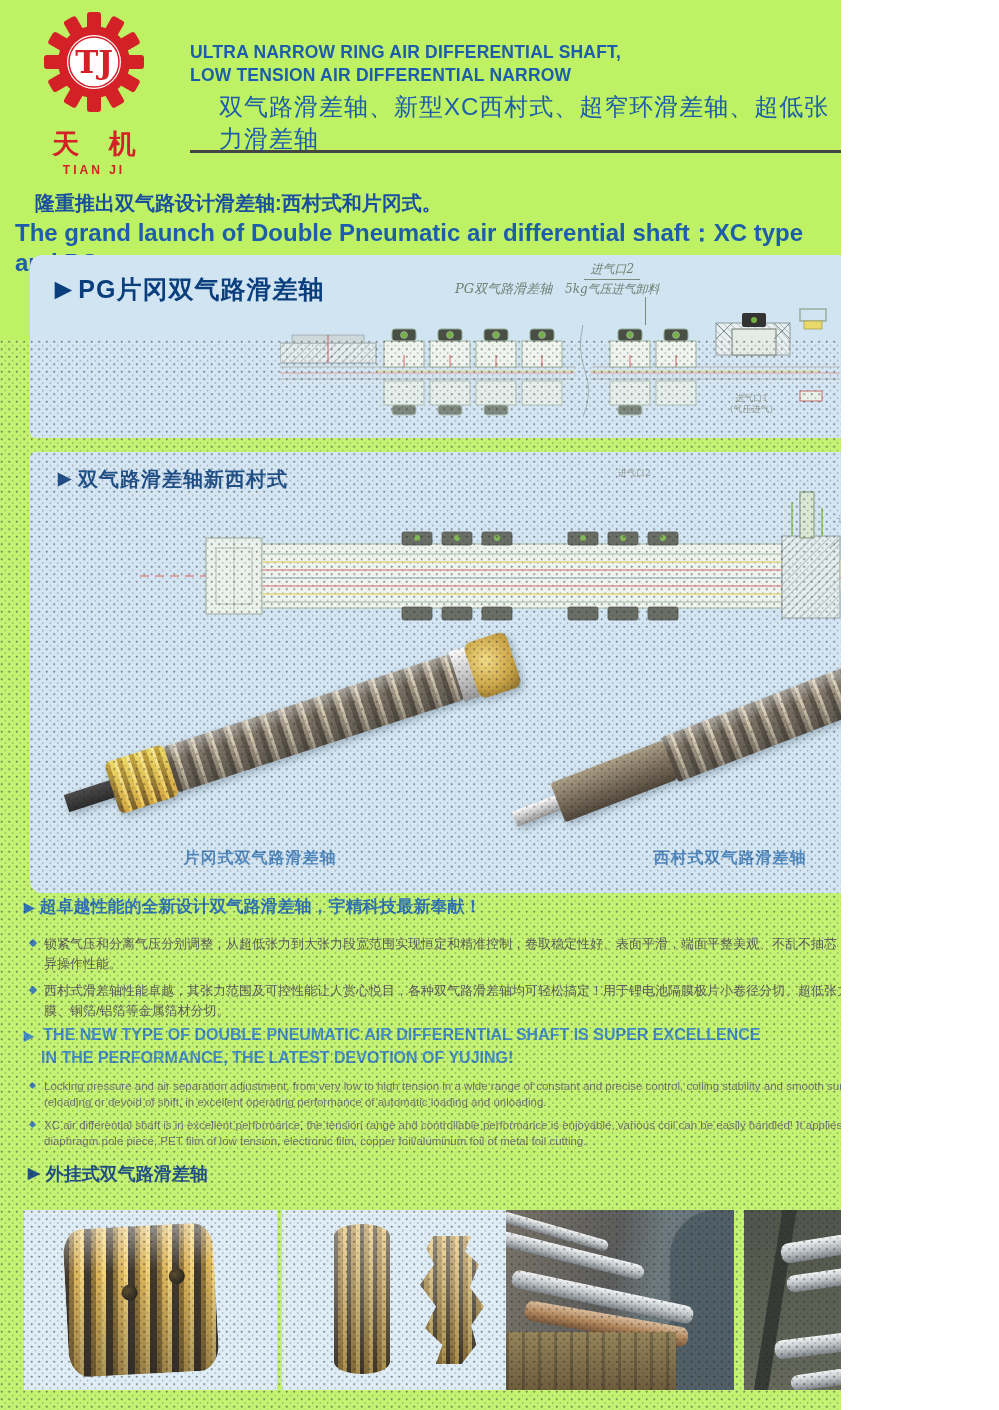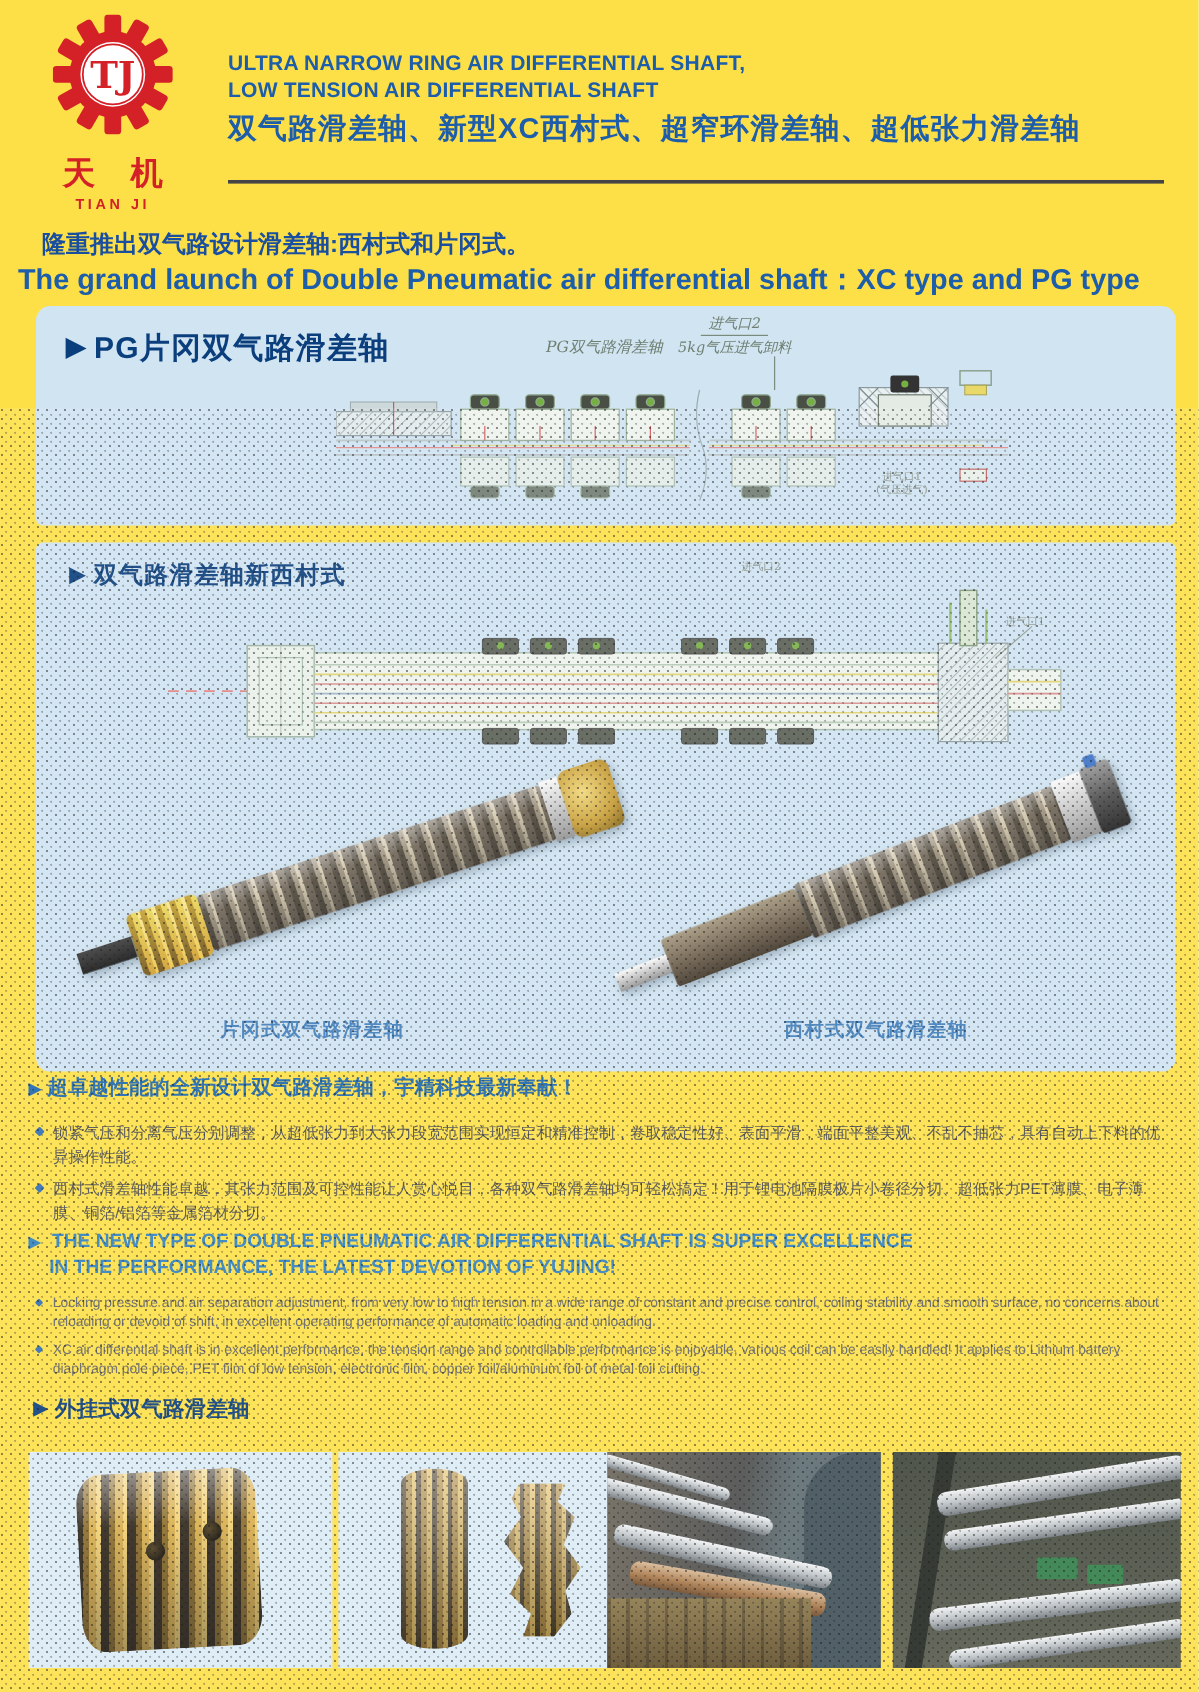--- a/index.html
+++ b/index.html
@@ -1,37 +1,37 @@
 <!DOCTYPE html>
 <html><head>
 <meta charset="utf-8">
 <style>
   html,body{margin:0;padding:0;background:#ffffff;}
-  .page{position:relative;width:999px;height:1410px;background:#fde047;overflow:hidden;
+  .page{position:relative;width:841px;height:1410px;background:#bef264;overflow:hidden;
         font-family:"Liberation Sans",sans-serif;}
 
   
   .halftone{position:absolute;left:0;top:340px;width:999px;height:1070px;z-index:90;pointer-events:none;
     background-color:rgba(255,255,255,0.10);
     background-image:
       radial-gradient(circle at 1.6px 1.6px, rgba(30,30,30,.48) .8px, transparent 1.25px),
       radial-gradient(circle at 5.2px 5.6px, rgba(30,30,30,.30) .7px, transparent 1.1px);
     background-size:7.5px 7.5px;}
 
   
   .logo{position:absolute;left:26px;top:12px;width:136px;text-align:center;}
   .logo svg{display:block;margin:0 auto;}
   .logo-cn{color:#d42027;font-family:"DejaVu Serif",serif;font-weight:bold;font-size:27px;
            letter-spacing:10px;margin-top:14px;margin-left:10px;}
   .logo-en{color:#d42027;font-weight:bold;font-size:12px;letter-spacing:3px;margin-top:1px;}
 
   
   .titles{position:absolute;left:190px;top:41px;color:#1d5da9;}
   .title-en{font-weight:bold;font-size:17.5px;line-height:22.5px;letter-spacing:.2px;}
-  .title-cn{font-weight:bold;font-size:24px;margin-top:5px;letter-spacing:1px;}
+  .title-cn{font-weight:normal;font-size:24px;margin-top:5px;letter-spacing:1px;margin-left:29px;}
   .header-rule{position:absolute;left:190px;top:150px;width:780px;height:3px;background:#454545;}
 
   
   .intro-cn{position:absolute;left:15px;top:190px;color:#1a4fa0;font-weight:bold;font-size:20px;margin-left:20px;}
   .intro-en{position:absolute;left:15px;top:217px;color:#1d5da9;font-weight:bold;font-size:24px;}
 
   
   .panel{position:absolute;left:30px;width:950px;background:#d0e4f2;}
   .panel1{top:255px;height:183px;border-radius:12px 12px 6px 6px;}
   .panel2{top:452px;height:441px;border-radius:6px 6px 12px 12px;}
@@ -140,21 +140,21 @@
       <circle cx="50" cy="50" r="27" fill="#ffffff"></circle>
       <circle cx="50" cy="50" r="25" fill="none" stroke="#d42027" stroke-width="1.5"></circle>
       <text x="50" y="61" text-anchor="middle" fill="#d42027" font-family="DejaVu Serif, serif" font-weight="bold" font-size="31">TJ</text>
     </svg>
     <div class="logo-cn">天 机</div>
     <div class="logo-en">TIAN JI</div>
   </div>
 
   <div class="titles">
     <div class="title-en">ULTRA NARROW RING AIR DIFFERENTIAL SHAFT,</div>
-    <div class="title-en">LOW TENSION AIR DIFFERENTIAL SHAFT</div>
+    <div class="title-en">LOW TENSION AIR DIFFERENTIAL NARROW</div>
     <div class="title-cn">双气路滑差轴、新型XC西村式、超窄环滑差轴、超低张力滑差轴</div>
   </div>
   <div class="header-rule"></div>
 
   <div class="intro-cn">隆重推出双气路设计滑差轴:西村式和片冈式。</div>
   <div class="intro-en">The grand launch of Double Pneumatic air differential shaft：XC type and PG type</div>
 
   <div class="panel panel1">
     <div class="sec-head h-pg">
       <span class="arr">▶</span>

